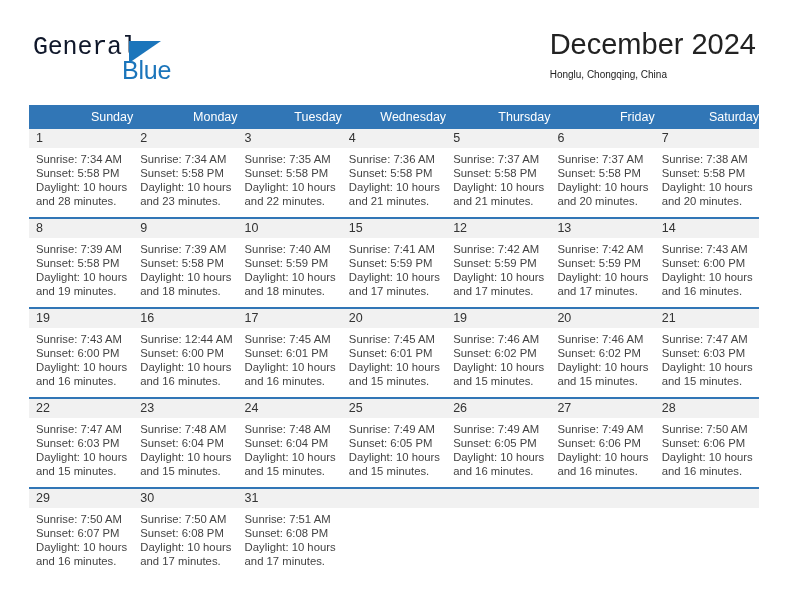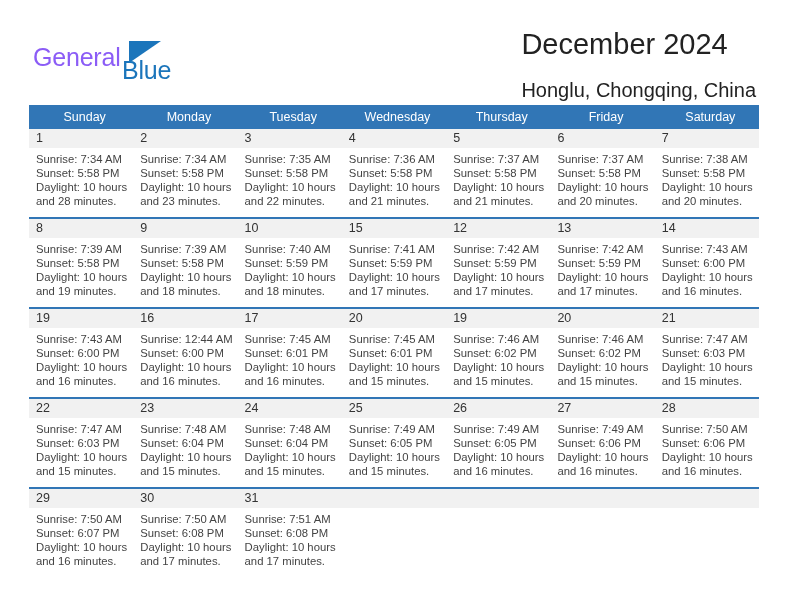--- a/index.html
+++ b/index.html
@@ -27,26 +27,26 @@
   }
   .brand {
     position: absolute;
     left: 33px;
     top: 33px;
     width: 230px;
     height: 52px;
   }
   .brand-general {
     position: absolute;
-    left: 0; top: 12px;
+    left: 0; top: 2px;
     font-size: 25px;
-    color: #8b5cf6;
+    color: #0f172a;
     letter-spacing: -0.2px;
     line-height: 1;
-    font-family: Liberation Sans, sans-serif;
+    font-family: Liberation Mono, monospace;
   }
   .brand-blue {
     position: absolute;
     left: 49px; top: 25px;
     font-size: 25px;
     color: #1b75bb;
     letter-spacing: -0.2px;
     line-height: 1;
     font-family: "Liberation Sans", sans-serif;
     margin-left: 40px;
@@ -66,41 +66,41 @@
     top: 28px;
     text-align: left;
   }
   .cal-title {
     font-size: 29px;
     color: #222222;
     line-height: 1.12;
     white-space: nowrap;
   }
   .cal-sub {
-    font-size: 20px;
+    font-size: 10px;
     color: #222222;
-    margin-top: 19px;
+    margin-top: 9px;
     white-space: nowrap;
   }
 
   
   .cal {
     position: absolute;
     left: 29px;
     top: 105px;
     width: 730px;
     border-collapse: collapse;
     table-layout: fixed;
   }
   .cal th {
     background: #3176b6;
     color: #ffffff;
     font-size: 12.5px;
     font-weight: normal;
-    text-align: center;
+    text-align: right;
     padding: 5px 0 5px 7px;
     height: 22px;
     border: none;
   }
   .cal td {
     width: 104.28px;
     vertical-align: top;
     padding: 0;
     border: none;
     background: #ffffff;

